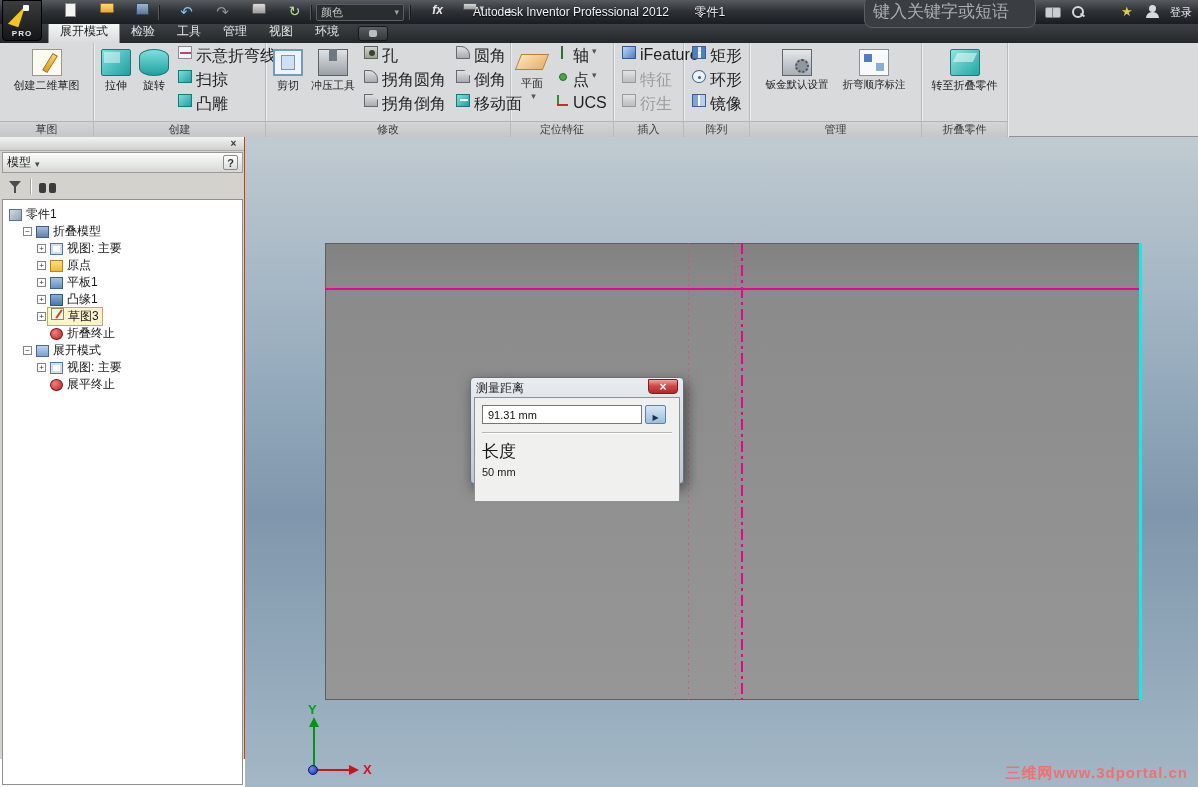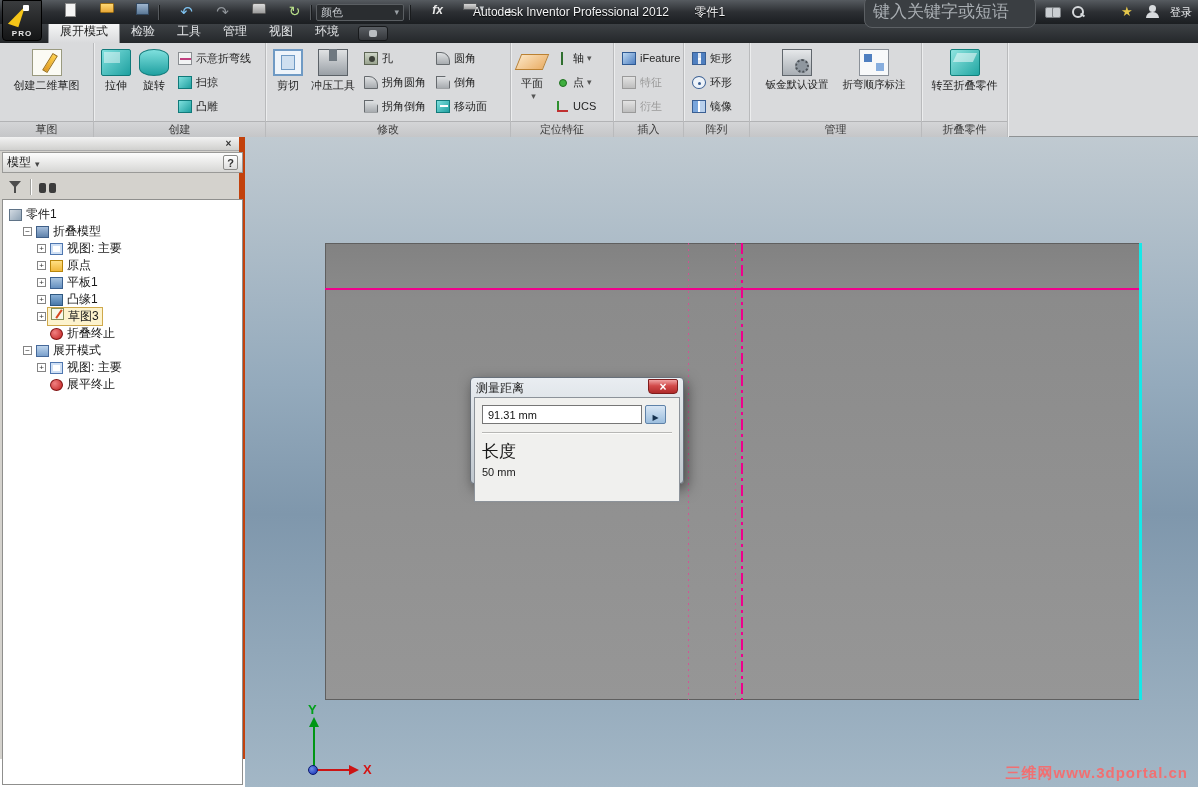--- a/index.html
+++ b/index.html
@@ -74,21 +74,21 @@
   
   .ribbon { position:absolute; left:0; top:43px; width:1198px; height:94px;
     background:#d9dadc; border-bottom:1px solid #8f9294; display:flex; z-index:10; }
   .panel { height:94px; display:flex; flex-direction:column; border-right:1px solid #b9babc;
     box-shadow:1px 0 0 #ecedee; }
   .panel-body { flex:1; display:flex; align-items:flex-start; padding:3px 4px 0; gap:2px; }
   .panel-label { height:16px; line-height:15px; text-align:center; font-size:11px; color:#3c3c3c;
     background:linear-gradient(180deg,#d4d5d7,#c5c6c8); border-top:1px solid #b2b3b5; }
   .btn-lg { display:flex; flex-direction:column; align-items:center; font-size:11px; color:#1f1f1f;
     padding:2px 3px; border-radius:2px; white-space:nowrap; }
-  .btn-sm { display:flex; align-items:center; font-size:11px; color:#1f1f1f; height:24px;
+  .btn-sm { display:flex; font-size:16px; color:#1f1f1f; height:24px;
     padding:0 4px; white-space:nowrap; }
   .col { display:flex; flex-direction:column; }
   .dd::after { content:"▾"; font-size:9px; color:#555; margin-left:3px; }
   .dis { color:#9b9b9b !important; }
 
   
   .i32 { width:30px; height:27px; margin:1px 0 2px; position:relative; }
   .i14 { width:14px; height:13px; margin-right:4px; position:relative; flex:none; }
   .ic-teal { background:linear-gradient(135deg,#7fe0de,#1fa0a0); border:1px solid #117a7a; border-radius:2px; }
   .ic-teal3d::before { content:""; position:absolute; left:2px; top:2px; right:10px; bottom:12px;
@@ -134,21 +134,21 @@
   .si-mirror { background:linear-gradient(90deg,#7aa6dc 45%,#fff 45% 55%,#b9d0ec 55%); border:1px solid #3a5f93; }
   .si-ifeat { background:linear-gradient(135deg,#bcd8f2,#4f7fc0); border:1px solid #2f5a93; }
   .si-dis { background:linear-gradient(180deg,#e3e3e3,#bdbdbd); border:1px solid #9a9a9a; }
   .si-bendline { background:#f2f3f4; border:1px solid #8a8e92; }
   .si-bendline::before { content:""; position:absolute; left:1px; top:5px; width:11px; border-top:2px dashed #c04080; }
   .si-move { background:linear-gradient(135deg,#7fe0de,#1fa0a0); border:1px solid #117a7a; }
   .si-move::before { content:""; position:absolute; left:3px; top:4px; width:8px; height:2px; background:#fff; }
 
   
   .browser { position:absolute; left:0; top:137px; width:245px; height:622px;
-    background:#d4d2cd; border-right:6px solid #c2410c; z-index:5; }
+    background:#d4d2cd; border-right:1px solid #c2410c; z-index:5; }
   .bstrip { position:absolute; left:0; top:0; width:100%; height:14px;
     background:linear-gradient(180deg,#f2f2f2,#d0d0ce); border-bottom:1px solid #aaa; }
   .bstrip .closex { position:absolute; right:4px; top:0; width:13px; height:13px; text-align:center;
     font-size:10px; line-height:13px; color:#333; }
   .closex::before { content:"×"; font-weight:bold; }
   .bheader { position:absolute; left:2px; top:15px; width:241px; height:21px;
     background:linear-gradient(180deg,#fdfdfd,#d6d6d4); border:1px solid #9a9a98; display:flex;
     align-items:center; padding:0 4px; font-size:12px; color:#222; }
   .bheader .chev::after { content:"▾"; font-size:9px; color:#444; margin-left:4px; }
   .helpbtn { margin-left:auto; width:15px; height:15px; border:1px solid #8a8a88;

